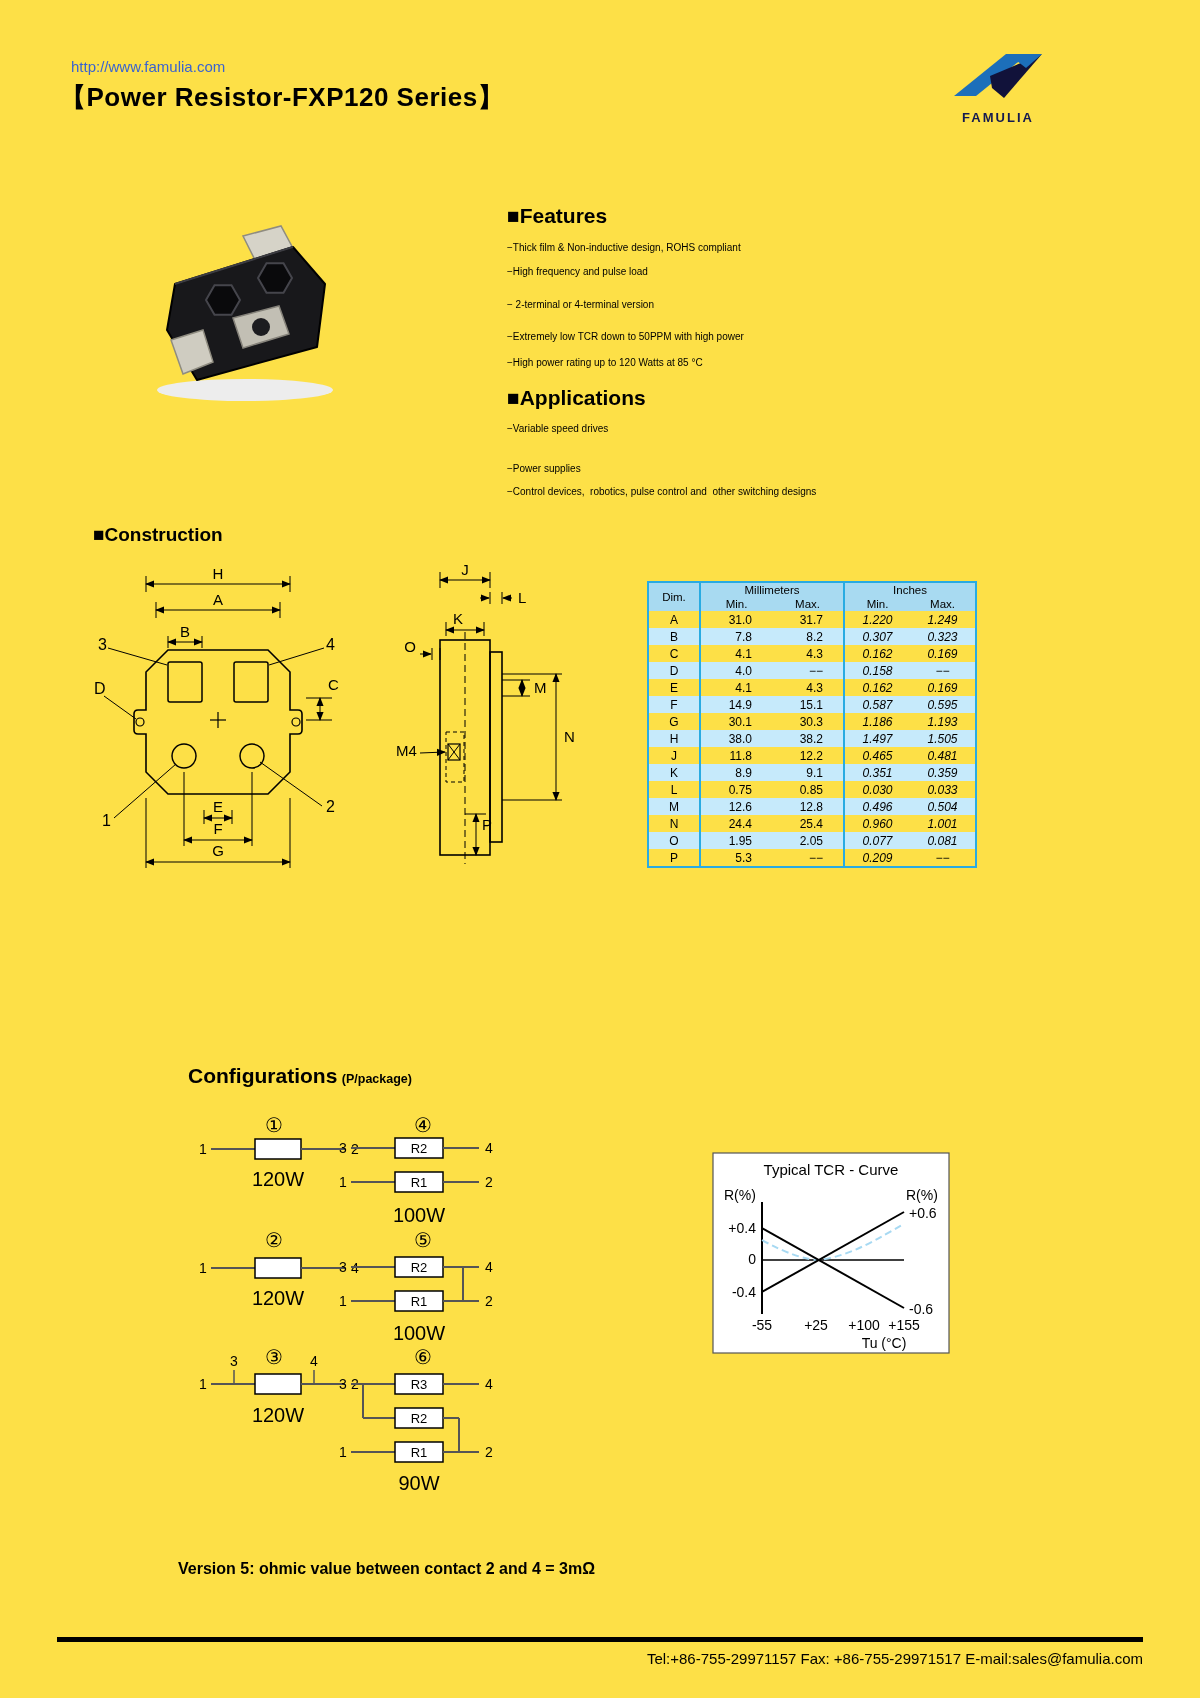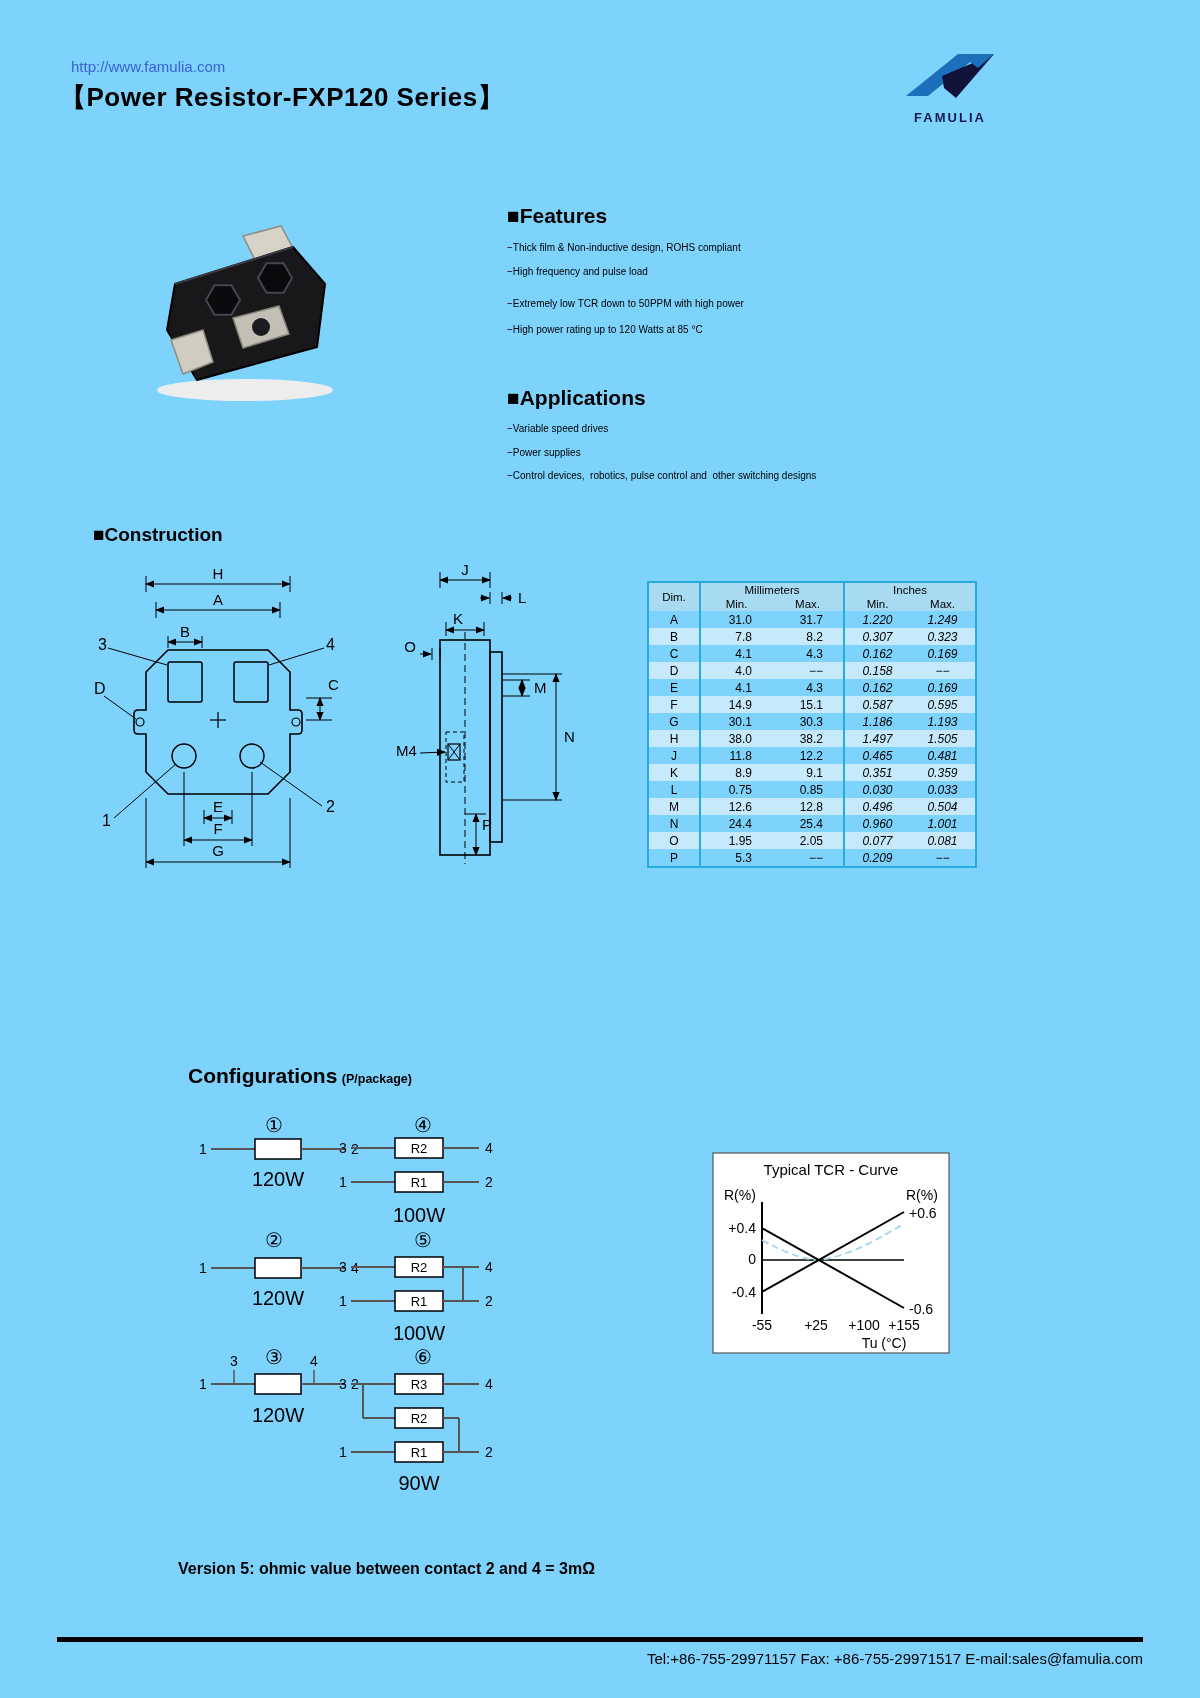--- a/index.html
+++ b/index.html
@@ -1,17 +1,17 @@
 <!DOCTYPE html>
 <html><head>
 <meta charset="utf-8">
 <style>
   html,body{margin:0;padding:0;background:#888;}
   .page{
-    position:relative; width:1200px; height:1698px; background:#7dd3fc;
+    position:relative; width:1200px; height:1698px; background:#fde047;
     font-family:"Liberation Sans", sans-serif; color:#000; overflow:hidden;
     margin:0 auto;
   }
   .abs{position:absolute;}
   
   .url{left:71px; top:58px; font-size:15px; color:#3a63d0;}
   .doc-title{left:60px; top:80px; font-size:26px; font-weight:bold; letter-spacing:0.5px;}
   
   .sec-head{font-size:21px; font-weight:bold;}
   .bullet-list div{font-size:10px; line-height:20px; white-space:pre-wrap;}
@@ -46,21 +46,21 @@
       <path d="M0,1 L10,5 L0,9 z" fill="#000"></path>
     </marker>
   </defs>
 </svg>
 
 <div class="page">
 
   <div class="abs url">http://www.famulia.com</div>
   <div class="abs doc-title">【Power Resistor-FXP120 Series】</div>
 
-  <div class="abs" style="left:900px; top:50px;">
+  <div class="abs" style="left:948px; top:50px;">
     <svg width="100" height="90" viewBox="0 0 100 90">
       <polygon points="6,46 58,4 80,4 28,46" fill="#1c6fba"></polygon>
       <polygon points="42,26 94,4 56,48 44,38" fill="#11123a"></polygon>
       <polygon points="60,4 94,4 78,18" fill="#1c6fba"></polygon>
       <text x="50" y="72" text-anchor="middle" font-size="13" font-weight="bold" letter-spacing="2" fill="#141a50">FAMULIA</text>
     </svg>
   </div>
 
   <div class="abs" style="left:145px; top:222px;">
     <svg width="200" height="190" viewBox="0 0 200 190">
@@ -74,30 +74,31 @@
       <circle cx="116" cy="105" r="9" fill="#1c1c20"></circle>
       <polygon points="26,118 58,108 68,140 38,152" fill="#cfccc1" stroke="#8f8c80" stroke-width="1.5"></polygon>
     </svg>
   </div>
 
   <div class="abs" style="left:507px; top:204px; width:585px;">
     <div class="sec-head">■Features</div>
     <div class="bullet-list">
       <div style="margin-top:10px">−Thick film &amp; Non-inductive design, ROHS compliant</div>
       <div style="margin-top:4px">−High frequency and pulse load</div>
+      <div style="margin-top:13px">− 2-terminal or 4-terminal version</div>
       <div style="margin-top:12px">−Extremely low TCR down to 50PPM with high power</div>
       <div style="margin-top:6px">−High power rating up to 120 Watts at 85 °C</div>
     </div>
   </div>
 
   <div class="abs" style="left:507px; top:386px; width:585px;">
     <div class="sec-head">■Applications</div>
     <div class="bullet-list">
       <div style="margin-top:9px">−Variable speed drives</div>
-      <div style="margin-top:4px">−Power supplies</div>
+      <div style="margin-top:20px">−Power supplies</div>
       <div style="margin-top:3px">−Control devices,  robotics, pulse control and  other switching designs</div>
     </div>
   </div>
 
   <div class="abs sec-head" style="left:93px; top:524px; font-size:19px;">■Construction</div>
 
   <div class="abs" style="left:88px; top:562px;">
     <svg width="270" height="345" viewBox="0 0 270 345" fill="none" stroke="#000">
 
       <line x1="58" y1="14" x2="58" y2="30" stroke-width="1"></line>

